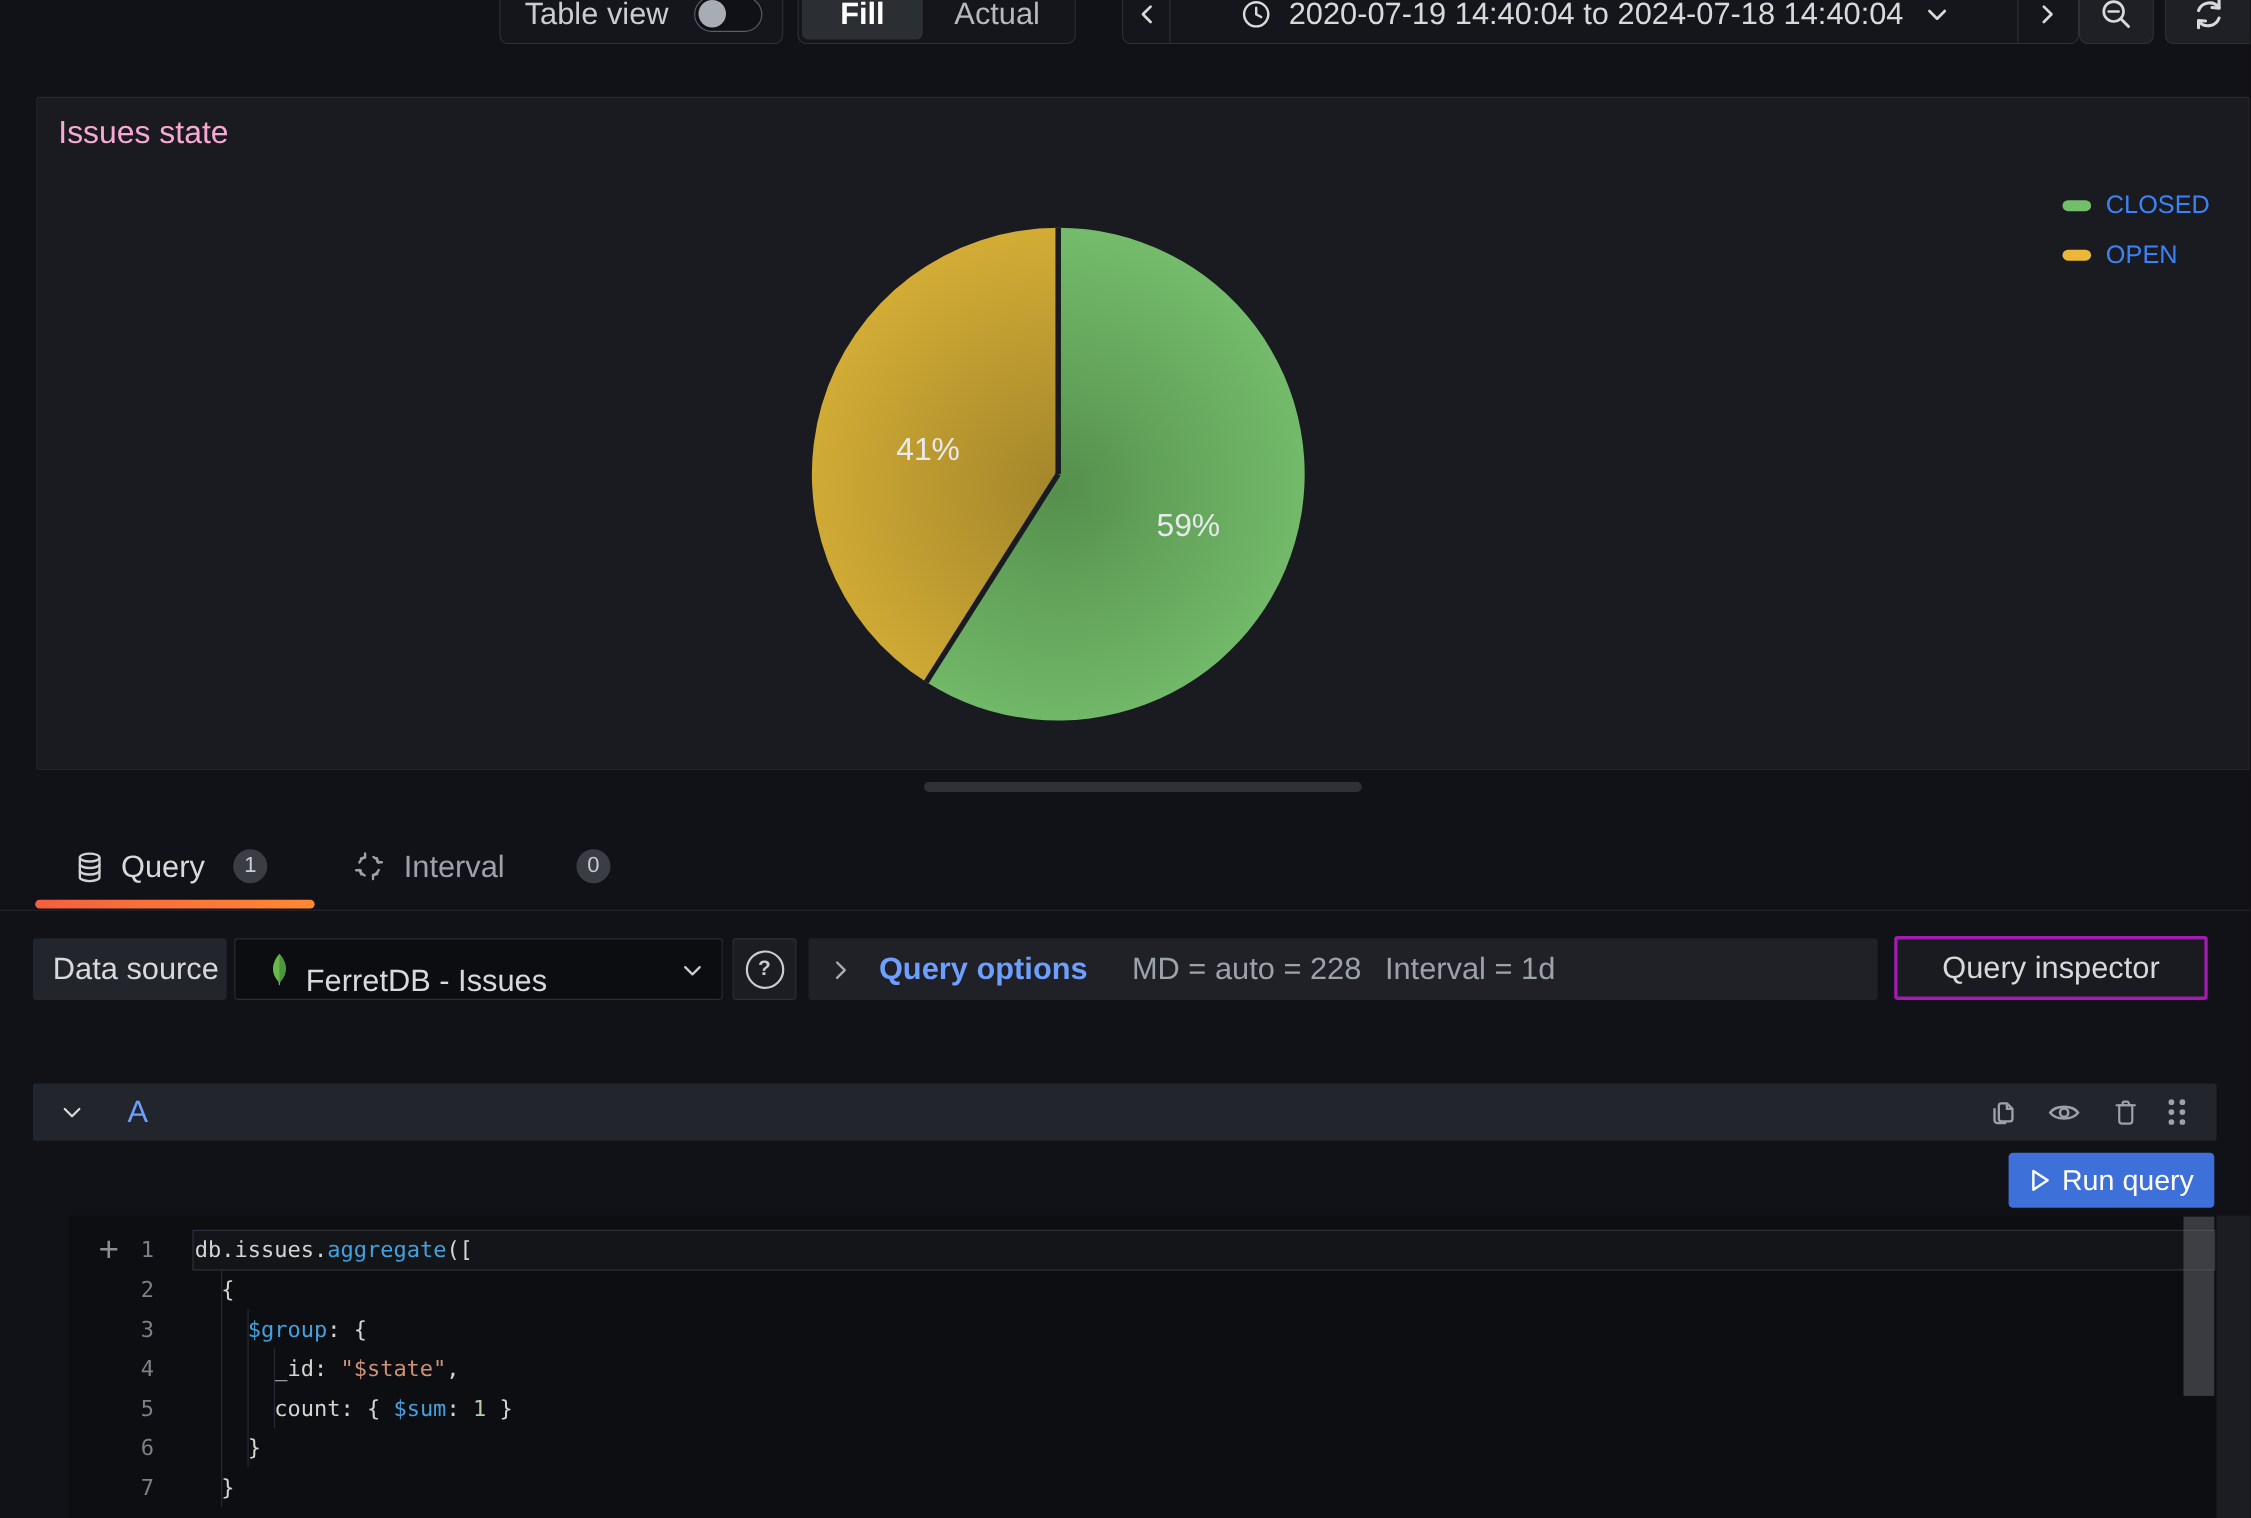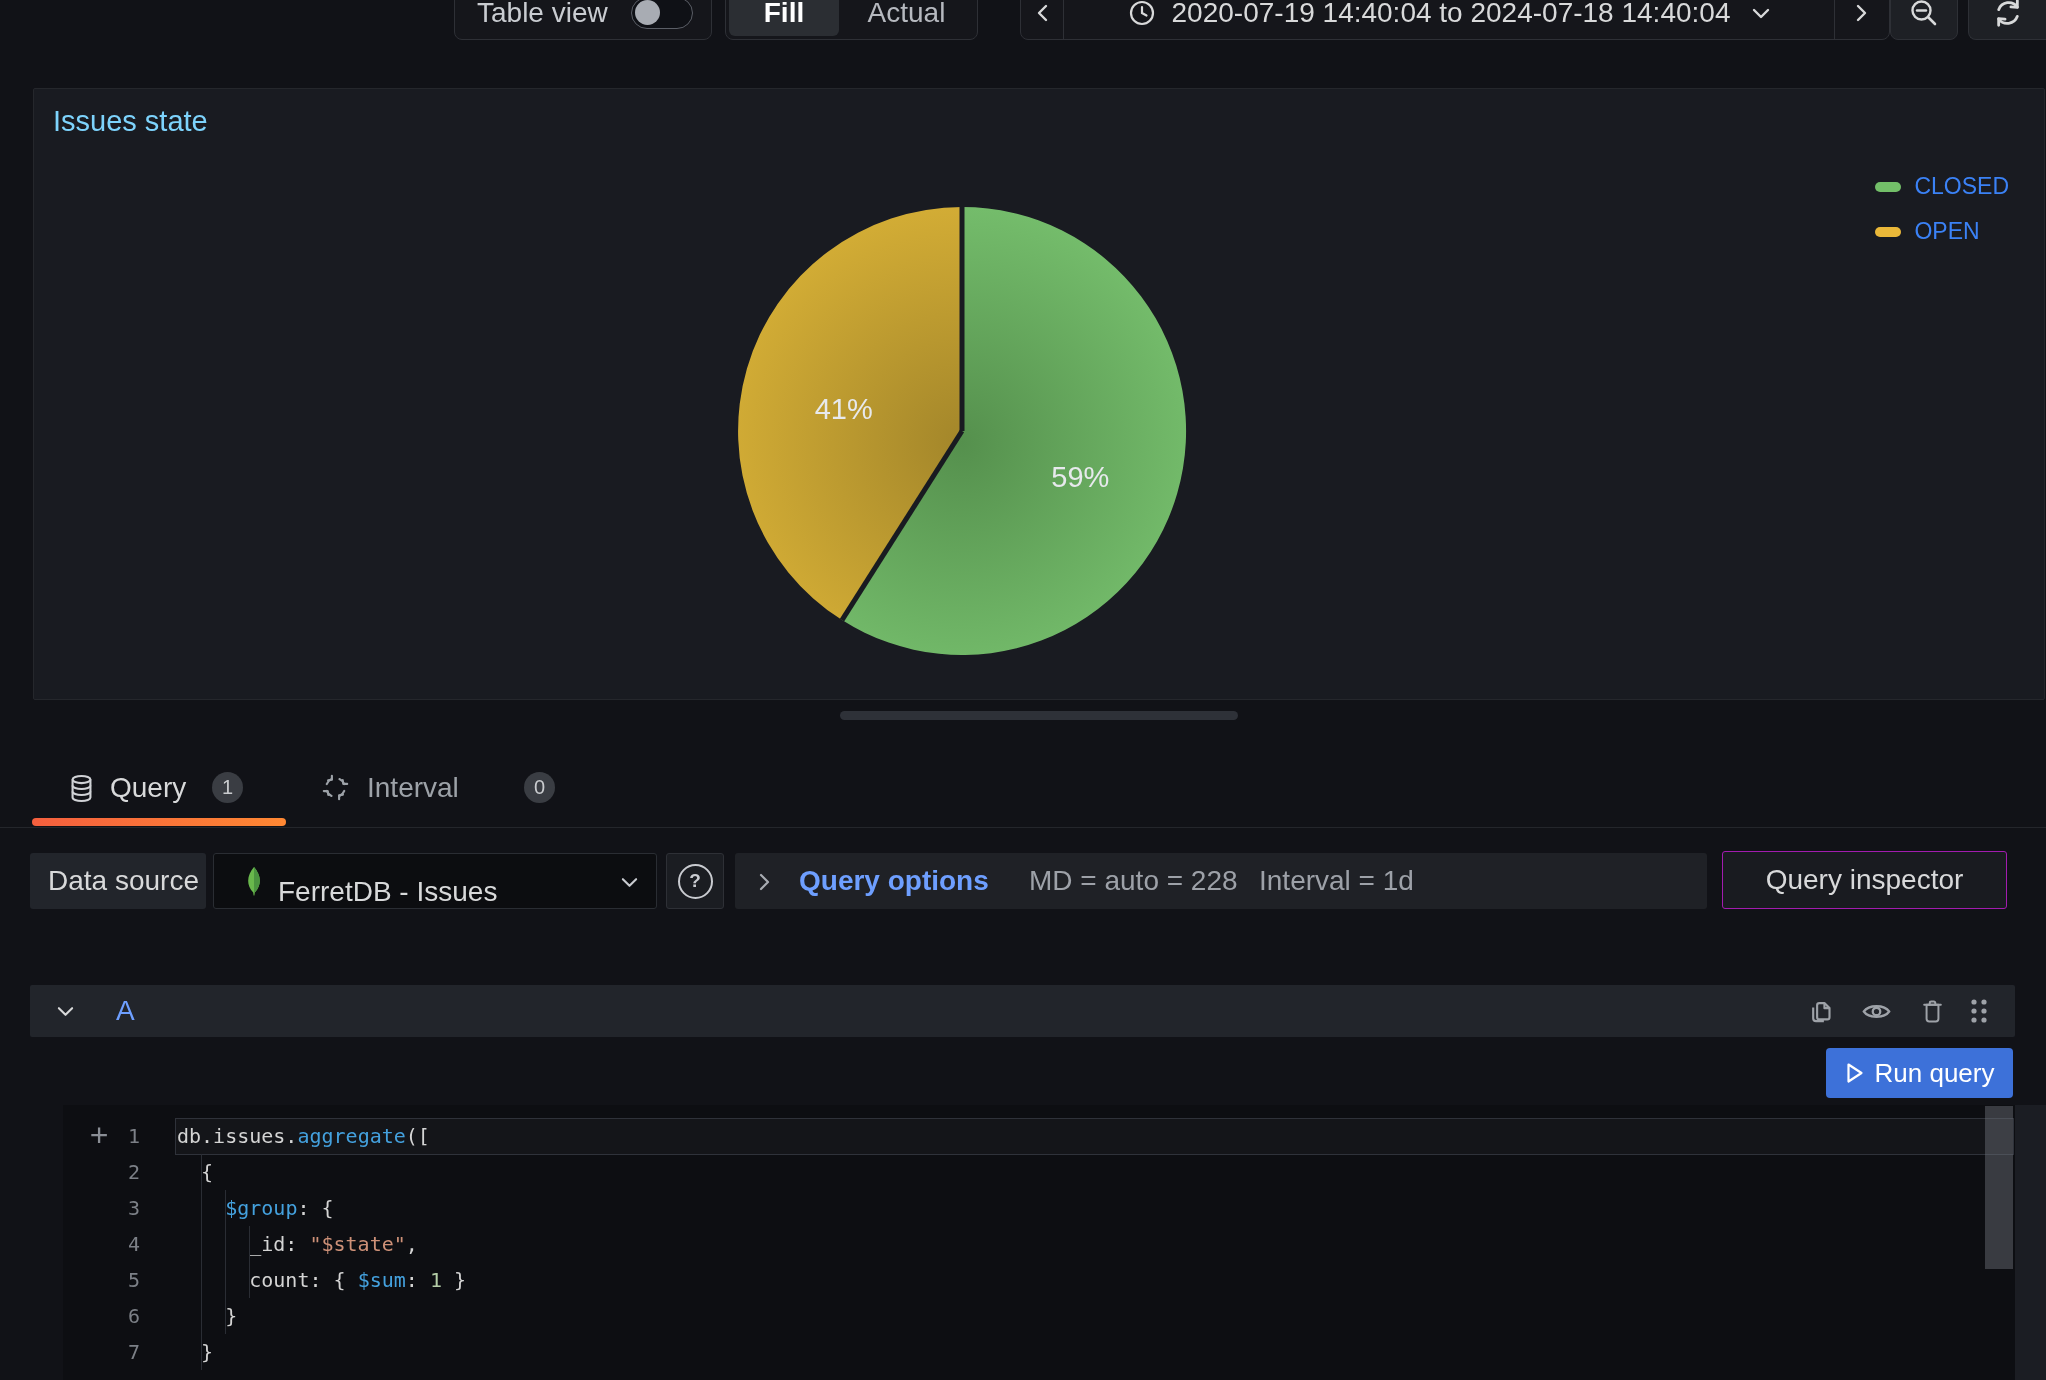--- a/index.html
+++ b/index.html
@@ -19,21 +19,21 @@
   .seg{height:46px;border-radius:6px;display:flex;align-items:center;justify-content:center;font-size:28px;}
   .seg.sel{background:#2B2E33;color:#FFFFFF;font-weight:700;}
   .seg.unsel{color:#B6B9BF;}
   .tb-btn{display:flex;align-items:center;justify-content:center;height:100%;color:#D8D9DA;}
   .tb-sep{width:1px;height:100%;background:#2E3036;}
   .time-text{font-size:28px;font-weight:500;color:#D8D9DA;white-space:nowrap;}
 
   
   .panel{position:absolute;left:33px;top:88px;width:2012px;height:612px;background:#191B21;
          border:1px solid #25272C;border-radius:2px;box-sizing:border-box;}
-  .panel-title{position:absolute;left:19px;top:16px;font-size:29px;font-weight:500;color:#7dd3fc;}
+  .panel-title{position:absolute;left:19px;top:16px;font-size:29px;font-weight:500;color:#f9a8d4;}
   .legend{position:absolute;right:35px;top:84px;display:flex;flex-direction:column;gap:18px;align-items:flex-start;}
   .legend-row{display:flex;align-items:center;gap:13px;}
   .legend-pill{width:26px;height:10px;border-radius:5px;}
   .legend-label{font-size:23px;color:#3b82f6;}
   .pie-label{font-size:29px;font-weight:500;fill:#E7E9ED;font-family:"Liberation Sans",sans-serif;}
 
   .resize-pill{position:absolute;left:840px;top:711px;width:398px;height:9px;border-radius:5px;background:#2E3138;}
 
   
   .tab-label{font-size:28px;}
@@ -50,21 +50,21 @@
              border:1px solid #2A2D33;border-radius:3px;box-sizing:border-box;display:flex;align-items:flex-end;}
   .help-btn{position:absolute;left:666px;top:853px;width:58px;height:56px;border:1px solid #2E3036;border-radius:3px;
             background:#1B1D22;box-sizing:border-box;display:flex;align-items:center;justify-content:center;}
   .help-circle{width:31px;height:31px;border:2px solid #C9CBD0;border-radius:50%;display:flex;align-items:center;
                justify-content:center;font-size:19px;font-weight:700;color:#C9CBD0;}
   .opt-bar{position:absolute;left:735px;top:853px;width:972px;height:56px;background:#1F2126;border-radius:3px;
            display:flex;align-items:center;}
   .opt-link{font-size:28px;font-weight:700;color:#6E9FFF;}
   .opt-dim{font-size:28px;color:#9DA1A8;}
   .inspector-btn{position:absolute;left:1722px;top:851px;width:285px;height:58px;background:#191B20;
-                 border:1px solid #a21caf;border-radius:3px;box-sizing:border-box;display:flex;align-items:center;
+                 border:3px solid #a21caf;border-radius:3px;box-sizing:border-box;display:flex;align-items:center;
                  justify-content:center;font-size:28px;color:#D8D9DA;}
 
   
   .rowA{position:absolute;left:30px;top:985px;width:1985px;height:52px;background:#22252B;border-radius:2px;}
   .rowA .refid{position:absolute;left:86px;top:0;height:52px;display:flex;align-items:center;
                font-size:28px;font-weight:500;color:#6E9FFF;}
   .rowA .rtitle{position:absolute;left:187px;top:0;height:52px;display:flex;align-items:center;
                 font-size:28px;font-style:italic;color:#9298A1;}
   .row-icon{position:absolute;top:0;height:52px;display:flex;align-items:center;color:#9EA2A8;cursor:pointer;}
 

